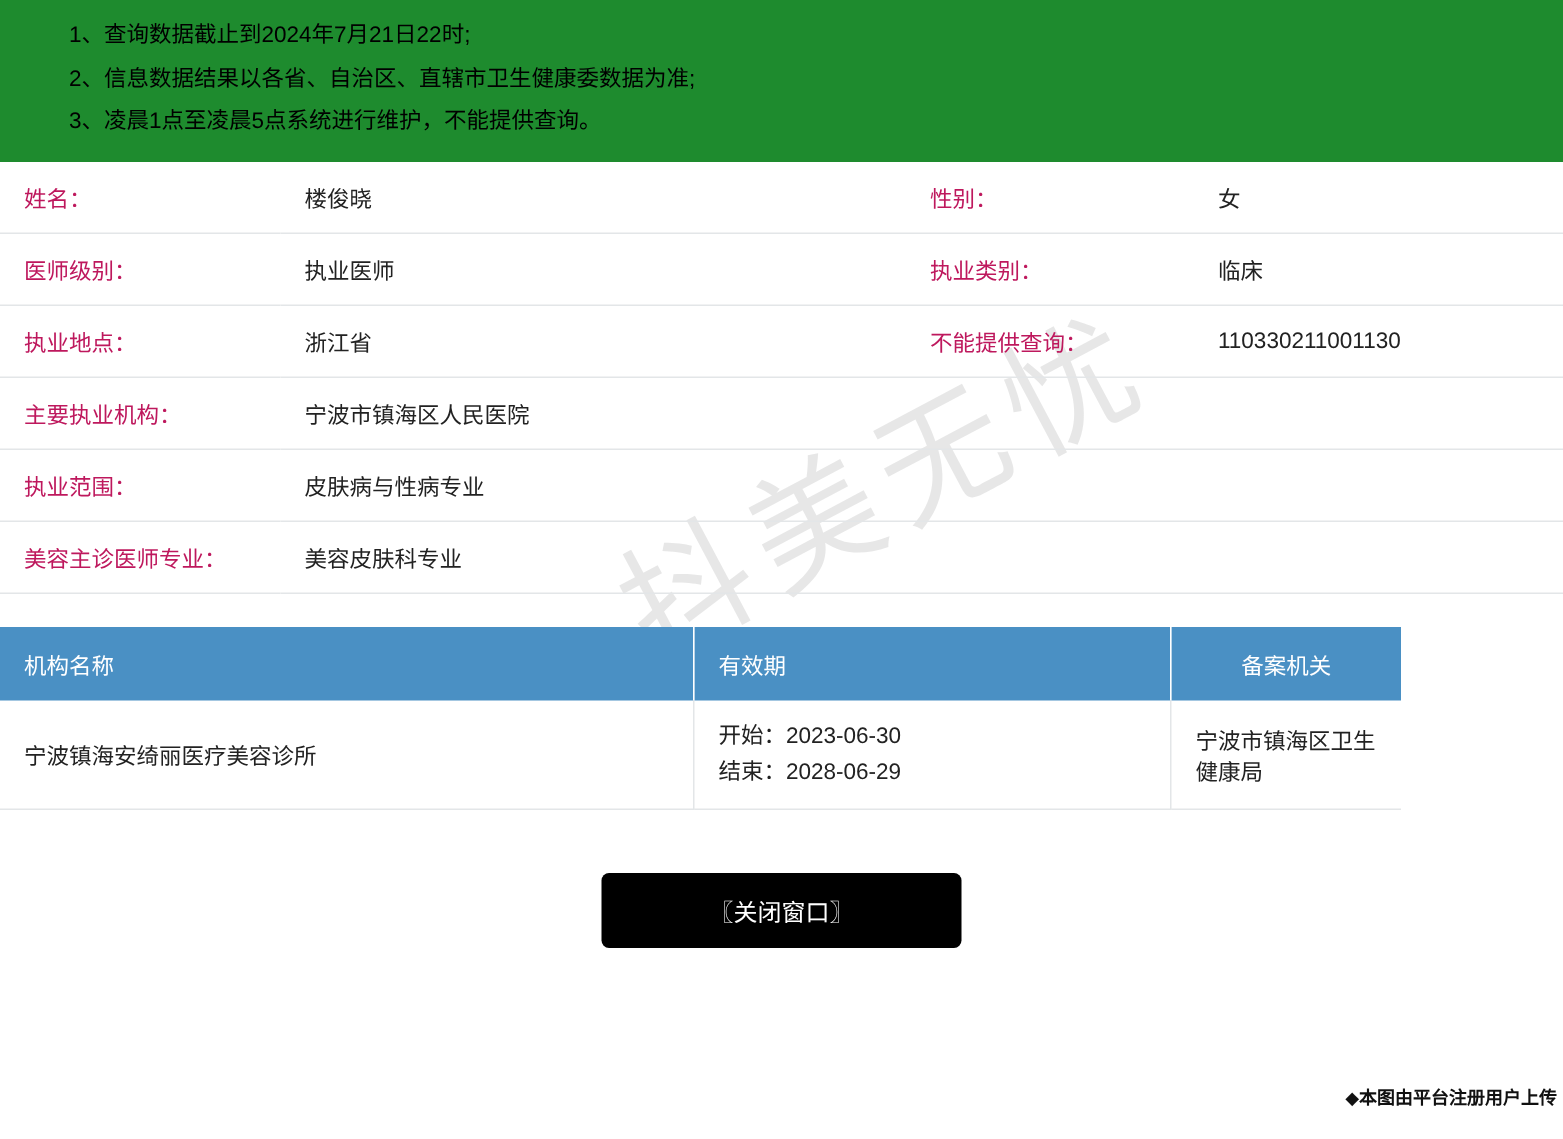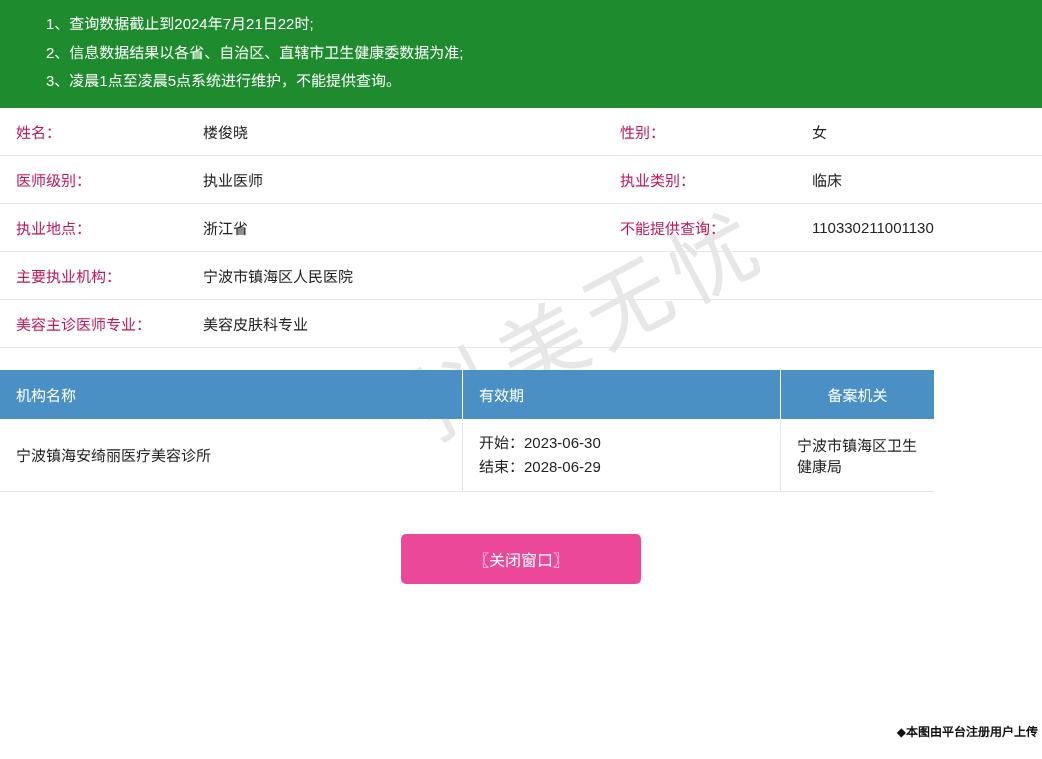--- a/index.html
+++ b/index.html
@@ -13,21 +13,21 @@
     font-family: "Liberation Sans", "DejaVu Sans", sans-serif;
     font-size: 15px;
     color: #222;
     overflow: hidden;
     position: relative;
   }
 
   
   .notice {
     background: #1e8b2e;
-    color: #ffffff;
+    color: #000000;
     padding: 10px 0 12px 0;
     line-height: 1.9;
   }
   .notice-line {
     padding-left: 46px;
     font-size: 15px;
     white-space: nowrap;
   }
 
   
@@ -99,21 +99,21 @@
   .col-valid { width: 285px; }
   .validity-line { line-height: 1.6; }
 
   
   .btn-row {
     margin-top: 42px;
     text-align: center;
   }
   .close-btn {
     display: inline-block;
-    background: #ec4899;
+    background: #000000;
     color: #ffffff;
     border: none;
     border-radius: 5px;
     width: 240px;
     padding: 13px 0;
     font-size: 16px;
     font-family: "Liberation Sans", "DejaVu Sans", sans-serif;
     cursor: pointer;
   }
 
@@ -178,20 +178,24 @@
     <td class="label">执业地点：</td>
     <td class="value left">浙江省</td>
     <td class="label right">不能提供查询：</td>
     <td class="value">110330211001130</td>
   </tr>
   <tr>
     <td class="label">主要执业机构：</td>
     <td class="value" colspan="3">宁波市镇海区人民医院</td>
   </tr>
   <tr>
+    <td class="label">执业范围：</td>
+    <td class="value" colspan="3">皮肤病与性病专业</td>
+  </tr>
+  <tr>
     <td class="label">美容主诊医师专业：</td>
     <td class="value" colspan="3">美容皮肤科专业</td>
   </tr>
 </tbody>
     </table>
 
 
 <table class="orgs">
   <tbody>
         <tr>

